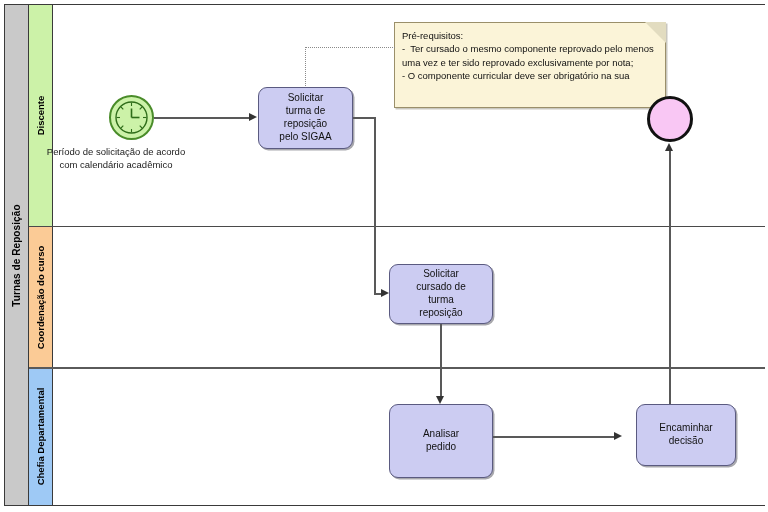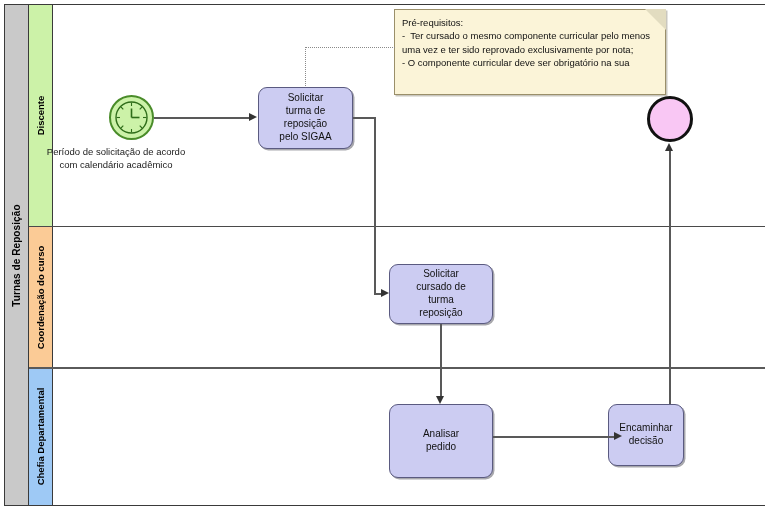--- a/index.html
+++ b/index.html
@@ -224,24 +224,24 @@
         <span class="lane-header-label">Chefia Departamental</span>
       </div>
       <div class="lane-body"></div>
     </div>
 
     <div class="lane-sep" style="top:221px;"></div>
     <div class="lane-sep thick" style="top:362px;"></div>
 
   </div>
 
-  <div class="note" style="left:394px; top:9px; width:272px; height:86px;">
+  <div class="note" style="left:394px; top:22px; width:272px; height:86px;">
     <div class="note-fold"></div>
     <div class="note-line">Pré-requisitos:</div>
-    <div class="note-line">-  Ter cursado o mesmo componente curricular pelo menos</div>
+    <div class="note-line">-  Ter cursado o mesmo componente reprovado pelo menos</div>
     <div class="note-line">uma vez e ter sido reprovado exclusivamente por nota;</div>
     <div class="note-line">- O componente curricular deve ser obrigatório na sua</div>
   </div>
 
   <div class="assoc-v" style="left:305px; top:47px; height:45px;"></div>
   <div class="assoc-h" style="left:305px; top:47px; width:90px;"></div>
 
   <div class="event start-timer" style="left:109px; top:95px; width:45px; height:45px;">
     <svg class="clock-svg" width="41" height="41" viewBox="0 0 41 41">
       <circle cx="20.5" cy="20.5" r="15.5" fill="none" stroke="#2f6d1a" stroke-width="1.4"></circle>
@@ -271,21 +271,21 @@
   </div>
 
   <div class="task" style="left:389px; top:264px; width:104px; height:60px;">
     <span>Solicitar cursado de turma reposição</span>
   </div>
 
   <div class="task" style="left:389px; top:404px; width:104px; height:74px;">
     <span>Analisar pedido</span>
   </div>
 
-  <div class="task" style="left:608px; top:404px; width:76px; height:62px;">
+  <div class="task" style="left:636px; top:404px; width:100px; height:62px;">
     <span>Encaminhar decisão</span>
   </div>
 
   <div class="conn h" style="left:154px; top:117px; width:96px;"></div>
   <div class="arrow right" style="left:249px; top:113px;"></div>
 
   <div class="conn h" style="left:353px; top:117px; width:22px;"></div>
   <div class="conn v" style="left:374px; top:117px; height:177px;"></div>
   <div class="conn h" style="left:374px; top:293px; width:8px;"></div>
   <div class="arrow right" style="left:381px; top:289px;"></div>

